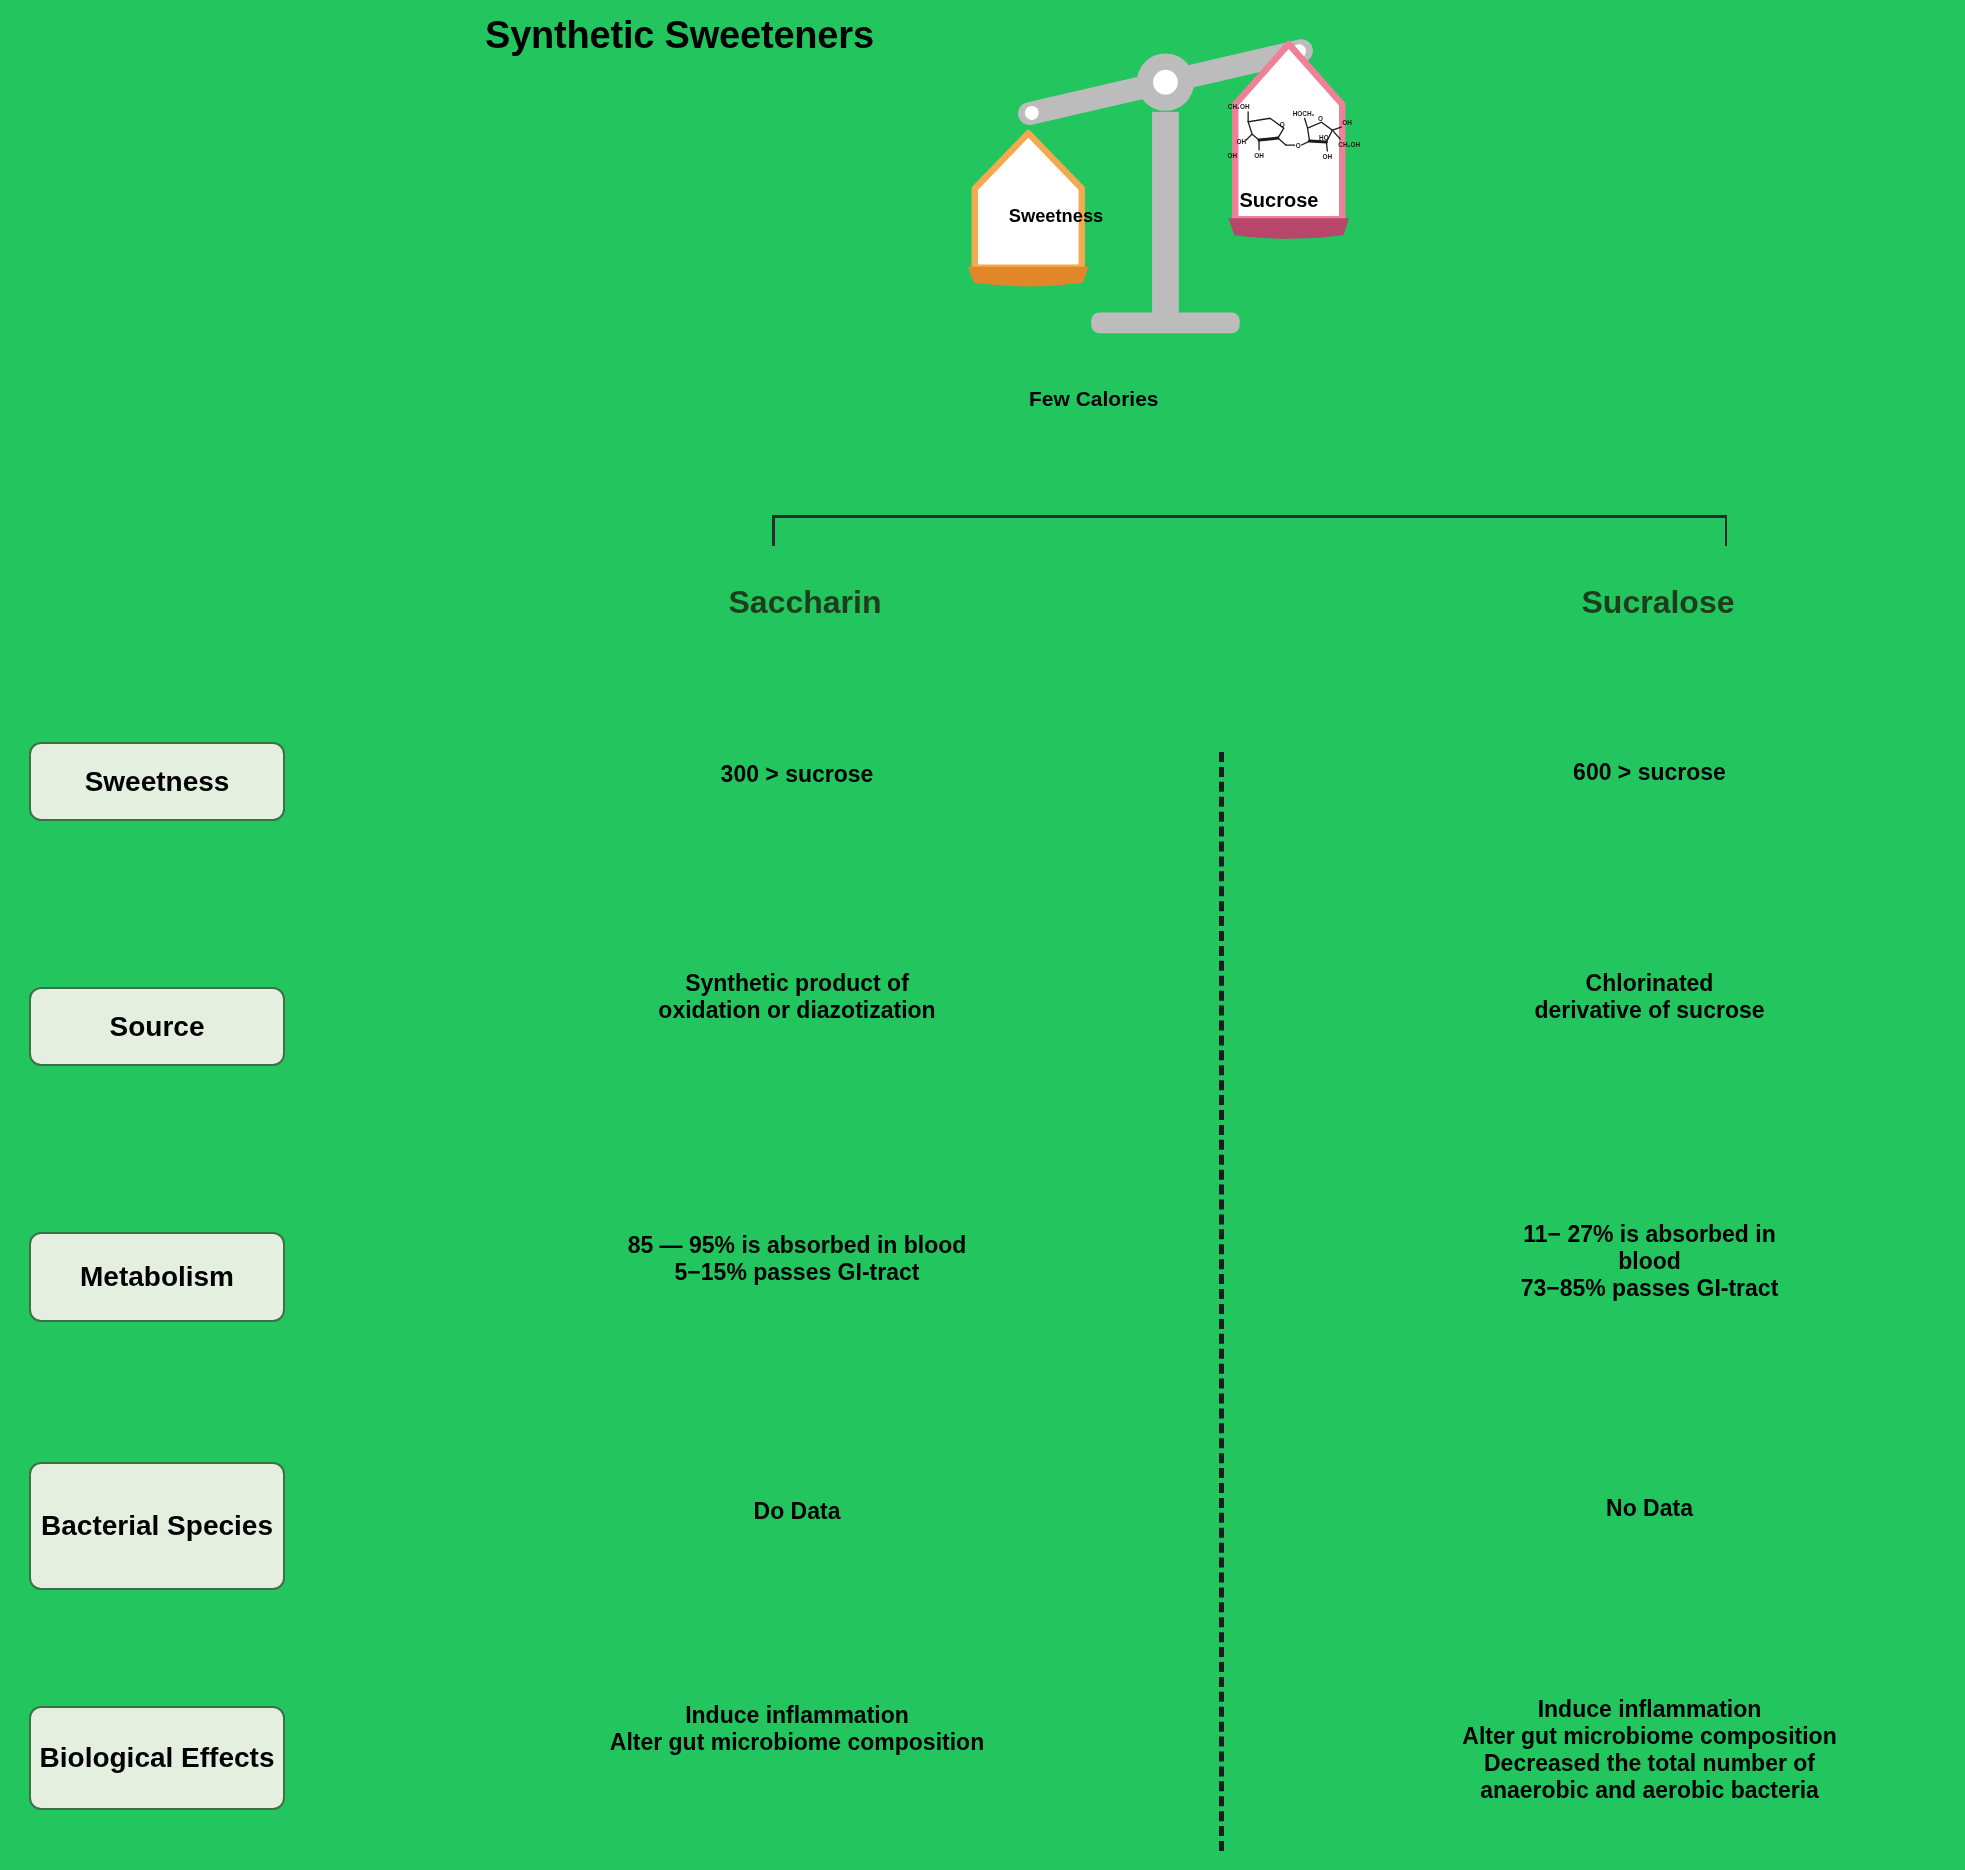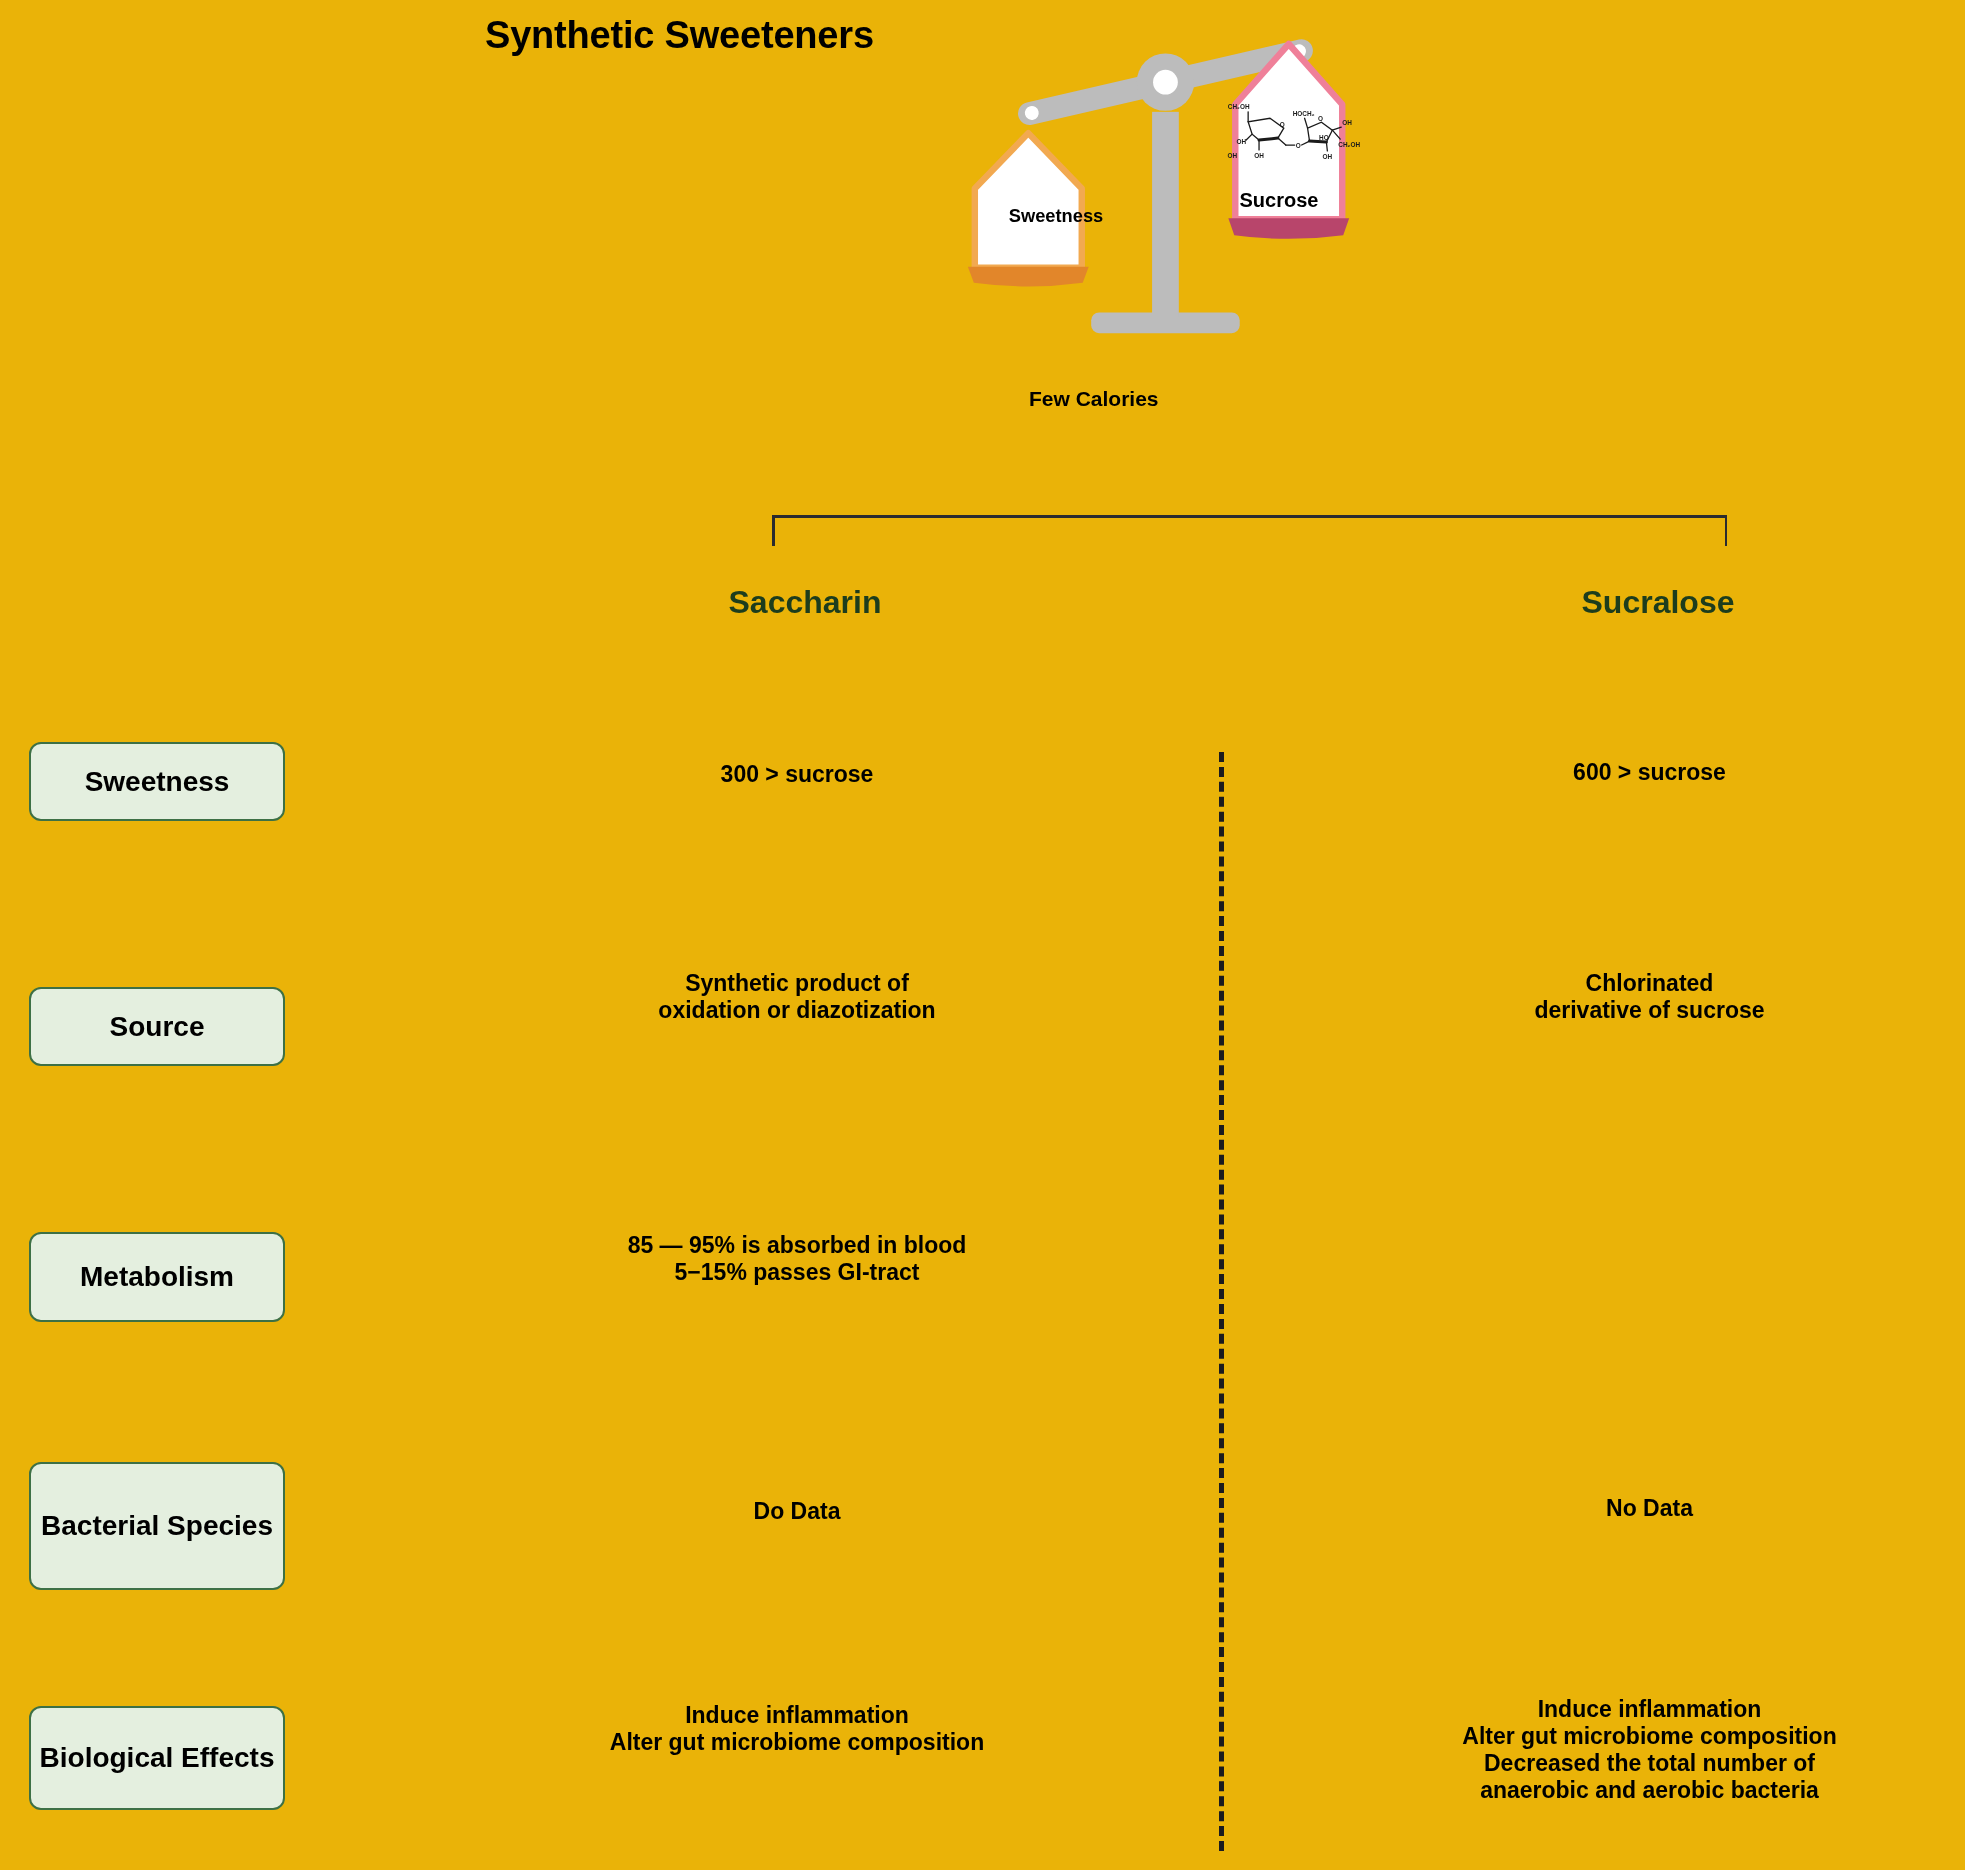--- a/index.html
+++ b/index.html
@@ -8,21 +8,21 @@
     background: #ffffff;
   }
   body {
     font-family: "Liberation Sans", sans-serif;
     color: #000000;
   }
   #page {
     position: relative;
     width: 1965px;
     height: 1870px;
-    background: #eab308;
+    background: #22c55e;
     overflow: hidden;
   }
 
   
   .title {
     position: absolute;
     left: 485px;
     top: 14px;
     font-size: 38px;
     font-weight: bold;
@@ -246,20 +246,23 @@
 
   <div class="row-label" style="top:987px; height:79px;">Source</div>
   <div class="cell left" style="top:970px;">Synthetic product of
 oxidation or diazotization</div>
   <div class="cell right" style="top:970px;">Chlorinated
 derivative of sucrose</div>
 
   <div class="row-label" style="top:1232px; height:90px;">Metabolism</div>
   <div class="cell left" style="top:1232px;">85 — 95% is absorbed in blood
 5−15% passes GI-tract</div>
+  <div class="cell right" style="top:1221px;">11− 27% is absorbed in
+blood
+73−85% passes GI-tract</div>
 
   <div class="row-label" style="top:1462px; height:128px;">Bacterial
 Species</div>
   <div class="cell left" style="top:1498px;">Do Data</div>
   <div class="cell right" style="top:1495px;">No Data</div>
 
   <div class="row-label" style="top:1706px; height:104px;">Biological
 Effects</div>
   <div class="cell left" style="top:1702px;">Induce inflammation
 Alter gut microbiome composition</div>

